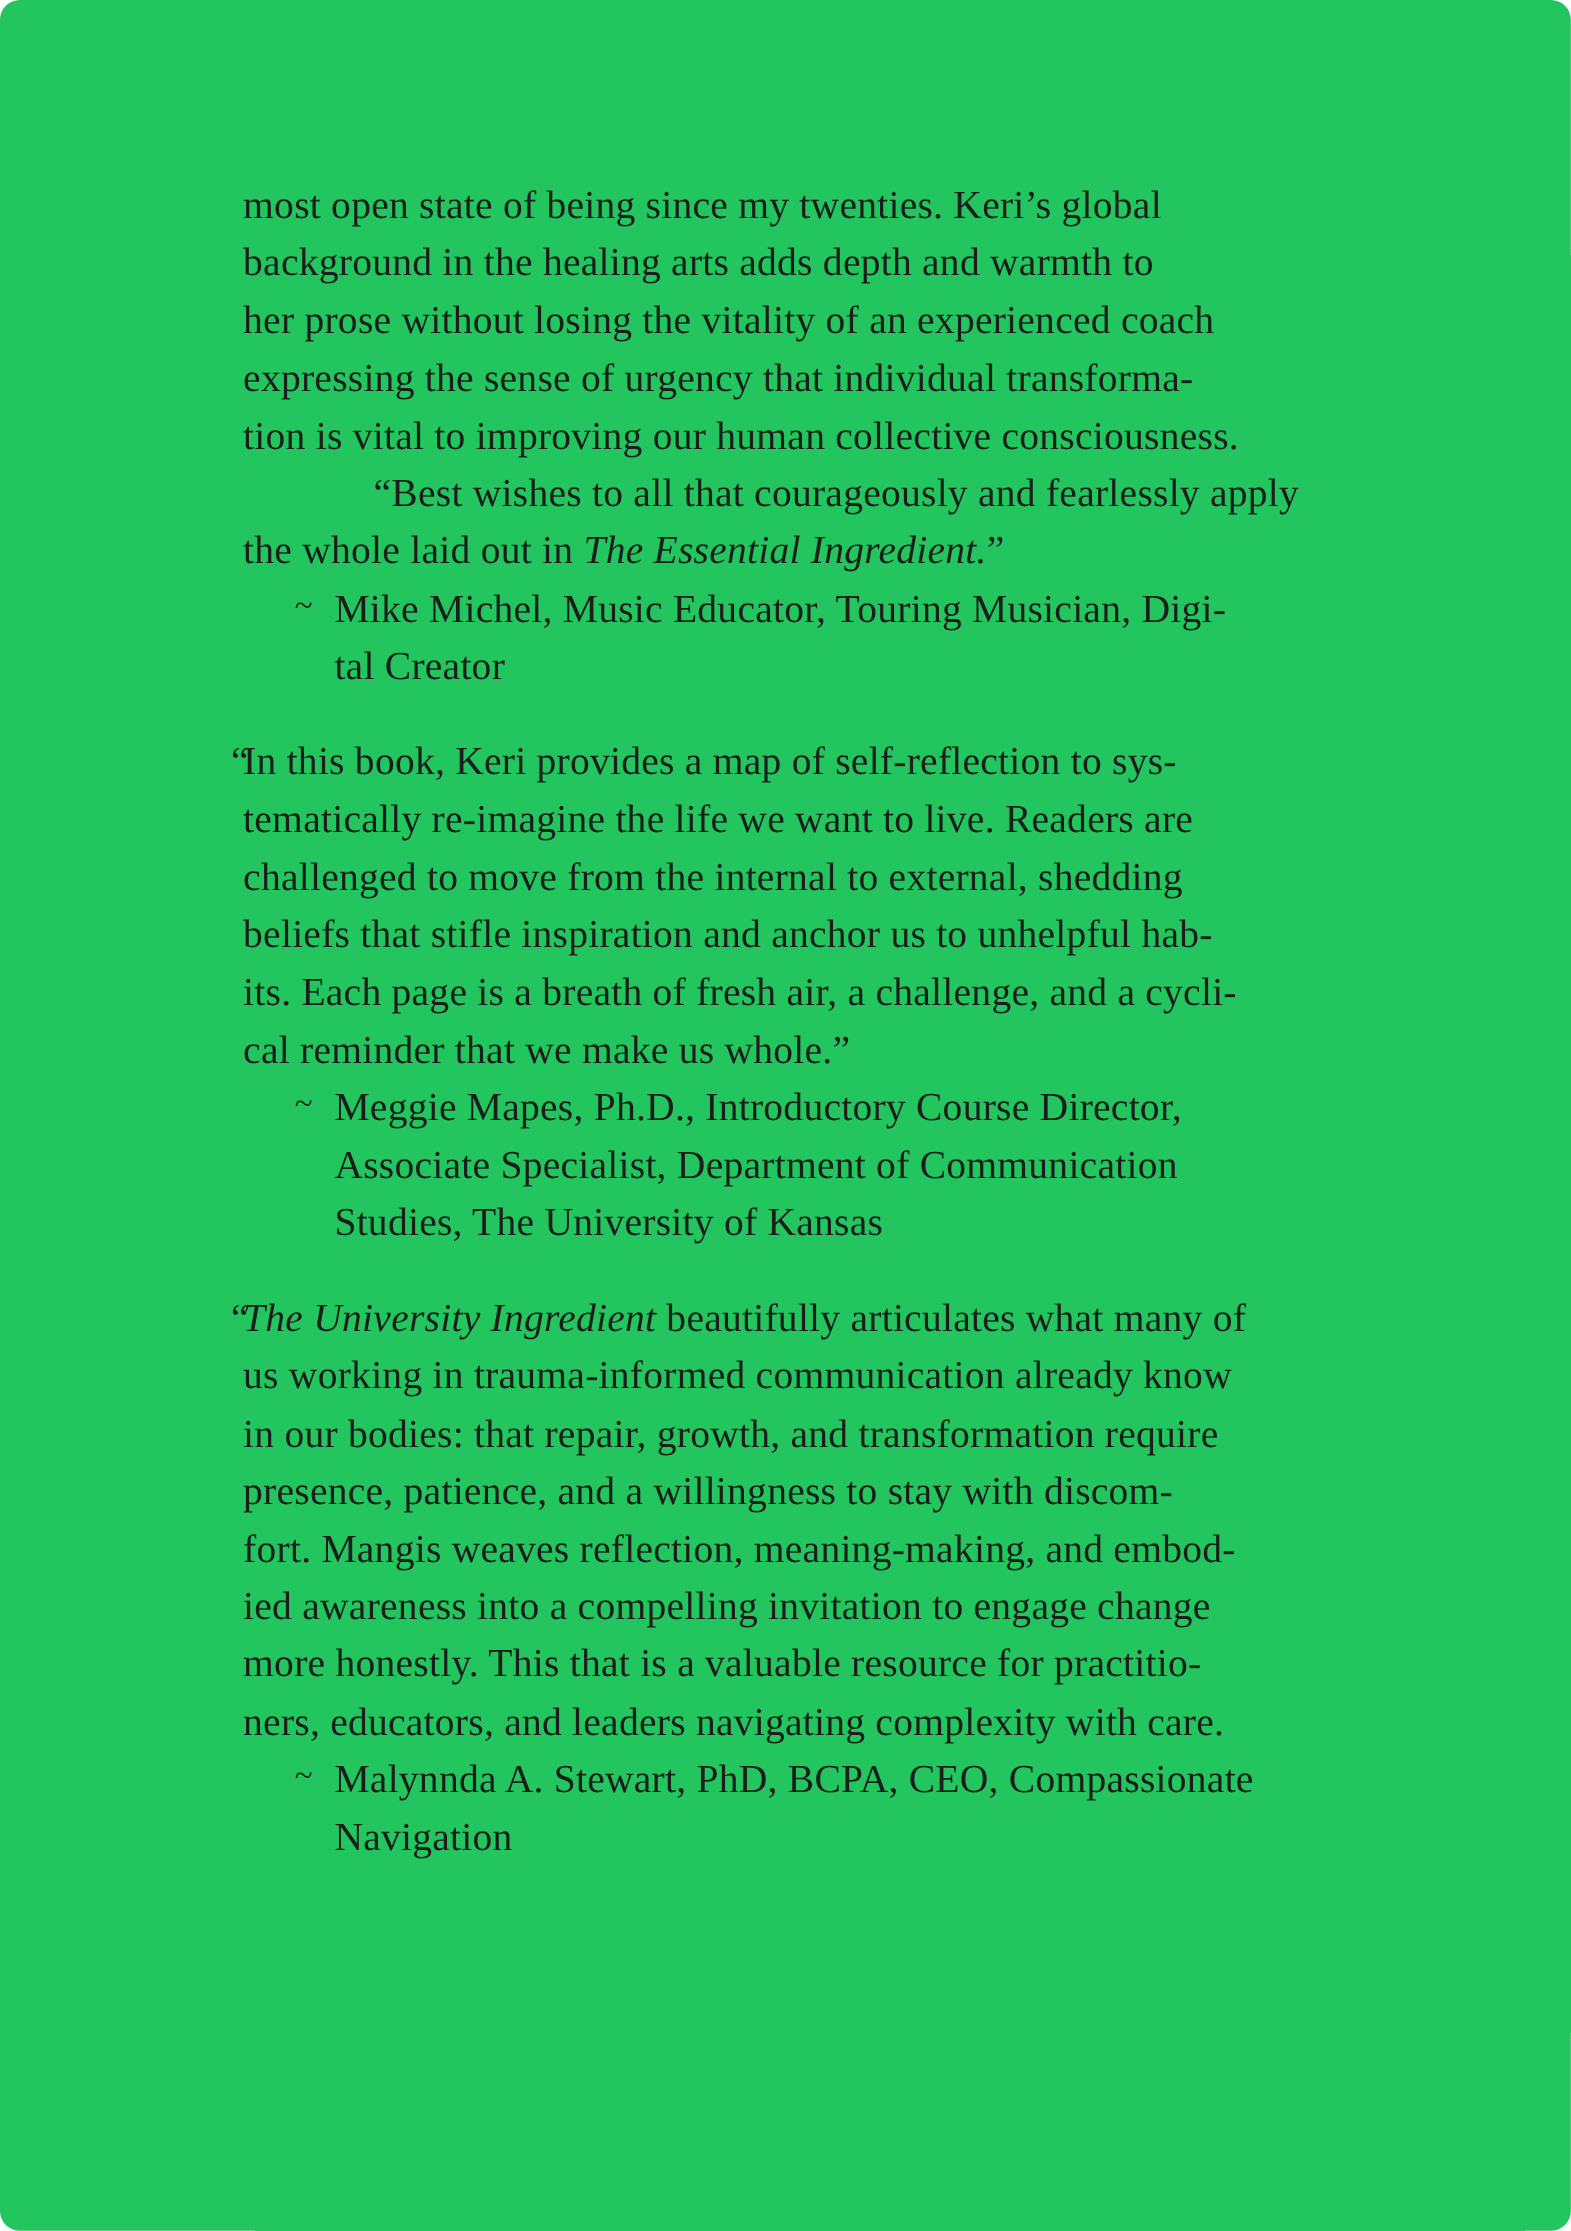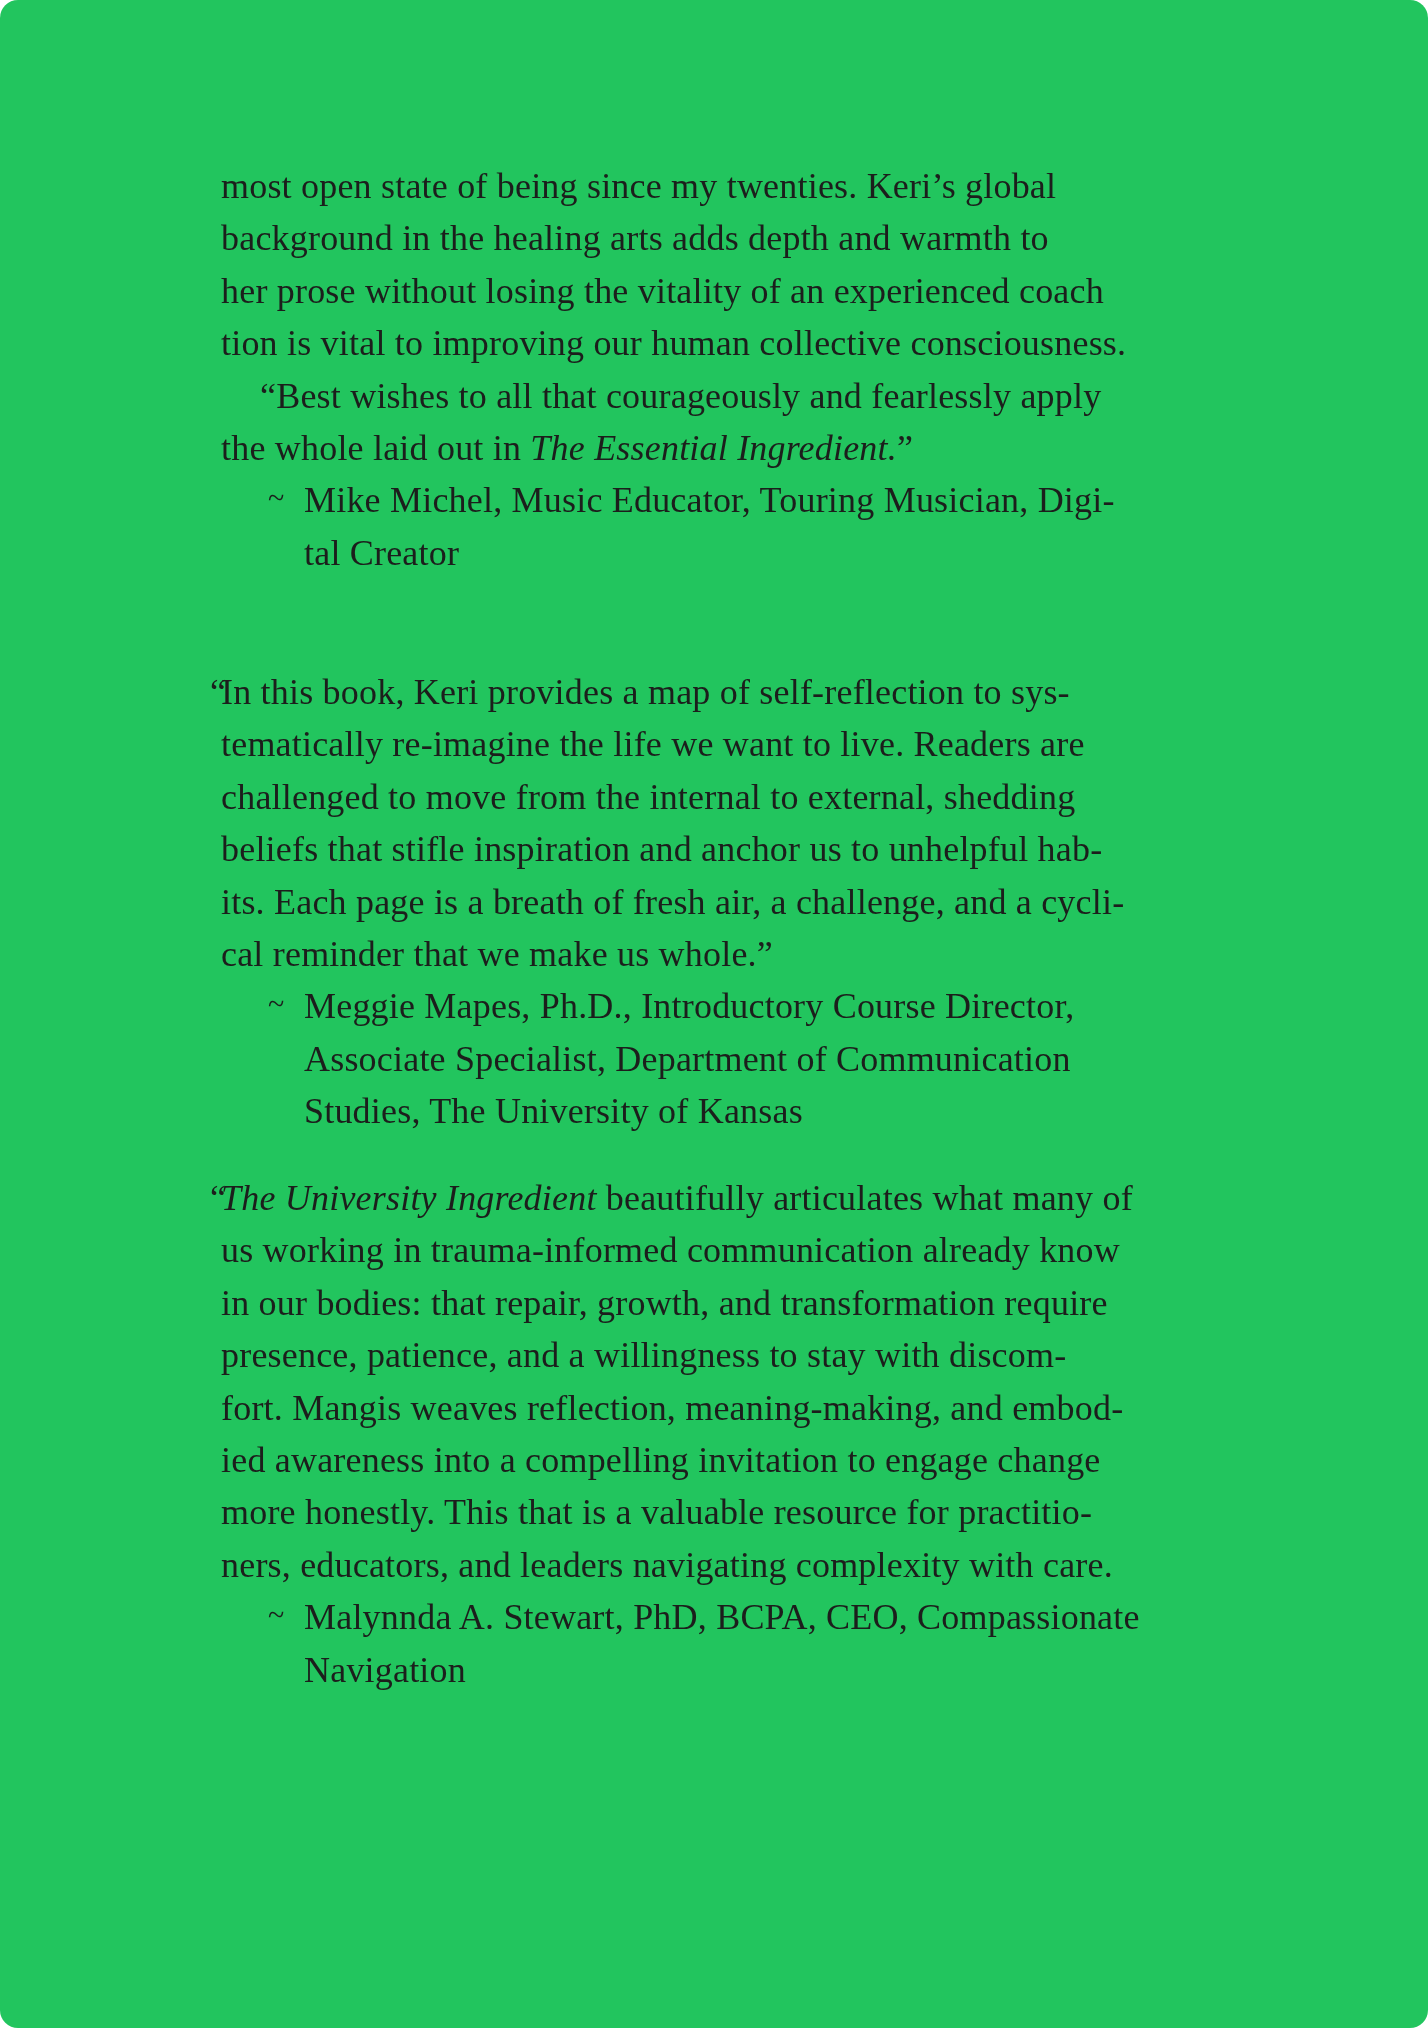--- a/index.html
+++ b/index.html
@@ -8,37 +8,38 @@
     position: absolute; left: 0; top: 0; width: 1428px; height: 2028px;
     background: #22c55e;
     font-family: Liberation Serif, serif;
     color: #1c1e1c;
     font-size: 36px;
     letter-spacing: 0.2px;
     border-radius: 18px;
   }
   .block { position: absolute; left: 221px; width: 960px; }
   .line { display: block; height: 52.4px; line-height: 52.4px; white-space: nowrap; }
-  .indent { padding-left: 39px; }
+  .indent { padding-left: 39px; text-align: right; }
   .hang { position: relative; }
   .hang .oq { position: absolute; left: -11px; }
   .attr { padding-left: 83px; }
   .attr-first { position: relative; padding-left: 83px; }
   .attr-first .tilde { position: absolute; left: 47px; top: -2px; font-size: 30px; }
   em { font-style: italic; }
 </style>
 </head>
 <body>
 
 <div class="page">
 
   <div class="block" style="top:160px;">
     <span class="line">most open state of being since my twenties. Keri’s global</span>
     <span class="line">background in the healing arts adds depth and warmth to</span>
     <span class="line">her prose without losing the vitality of an experienced coach</span>
+    <span class="line">expressing the sense of urgency that individual transforma-</span>
     <span class="line">tion is vital to improving our human collective consciousness.</span>
     <span class="line indent">“Best wishes to all that courageously and fearlessly apply</span>
     <span class="line"><span>the whole laid out in </span><em>The Essential Ingredient.</em><span>”</span></span>
     <span class="line attr-first"><span class="tilde">~</span><span>Mike Michel, Music Educator, Touring Musician, Digi-</span></span>
     <span class="line attr">tal Creator</span>
   </div>
 
   <div class="block" style="top:666px;">
     <span class="line hang"><span class="oq">“</span><span>In this book, Keri provides a map of self-reflection to sys-</span></span>
     <span class="line">tematically re-imagine the life we want to live. Readers are</span>

